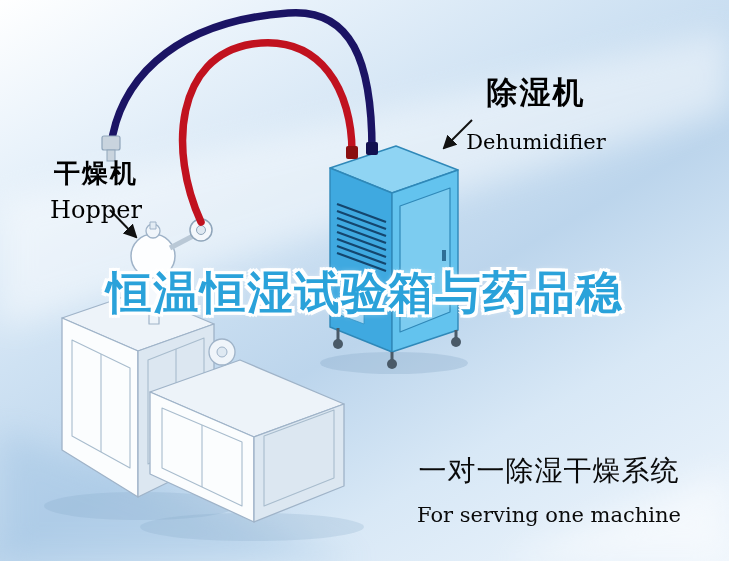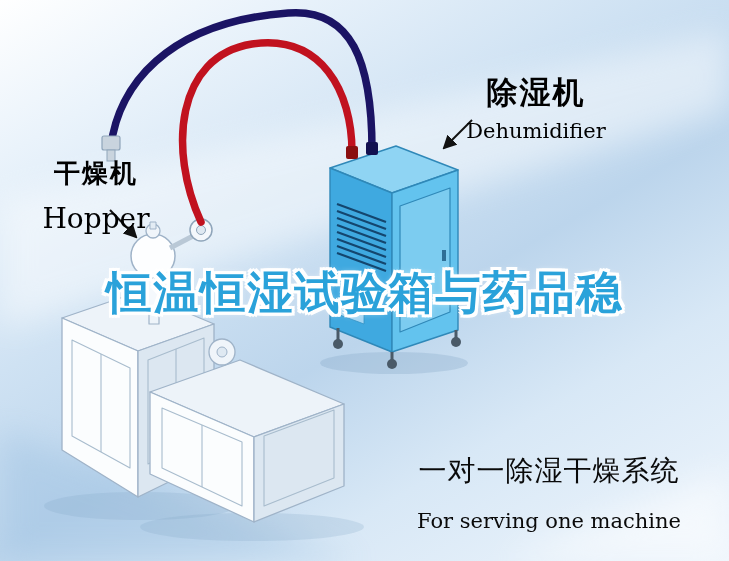--- a/index.html
+++ b/index.html
@@ -19,38 +19,38 @@
     background:
       linear-gradient(150deg, #ffffff 0%, #eaf3fb 16%, #cfe2f3 38%, #bcd5ec 56%, #d8e8f6 74%, #eef5fc 100%);
   }
   #scene{position:absolute;left:0;top:0;width:729px;height:561px;}
   .overlay{position:absolute;z-index:5;}
   .label{ text-align:center; color:#000; }
   .label .cn{ display:block; font-weight:700; }
   .label .en{ display:block; font-family:"DejaVu Serif","Liberation Serif",serif; font-weight:400; }
   #label-dehumidifier{ left:448px; top:72px; width:176px; }
   #label-dehumidifier .cn{ font-size:31px; letter-spacing:2px;}
-  #label-dehumidifier .en{ font-size:21px; margin-top:5px;}
+  #label-dehumidifier .en{ font-size:21px; margin-top:16px;}
   #label-hopper{ left:38px; top:156px; width:116px; }
   #label-hopper .cn{ font-size:26px; letter-spacing:2px;}
-  #label-hopper .en{ font-size:28px; margin-top:11px;}
+  #label-hopper .en{ font-size:24px; margin-top:5px;}
   #main-title{
     left:28px; top:231px; width:674px;
     text-align:center;
     font-size:45px; font-weight:700; line-height:1.16;
     color:var(--title-color);
     letter-spacing:2px;
     text-shadow:
       -3px -3px 0 #fff, 3px -3px 0 #fff, -3px 3px 0 #fff, 3px 3px 0 #fff,
       -3px 0 0 #fff, 3px 0 0 #fff, 0 -3px 0 #fff, 0 3px 0 #fff,
       0 0 7px rgba(255,255,255,.9);
   }
   #caption{ left:398px; top:452px; width:302px; text-align:center; color:#0a0a0a; }
   #caption .cn{ display:block; font-size:28px; font-weight:500; letter-spacing:1px;font-family:Liberation Serif, serif;}
-  #caption .en{ display:block; font-family:"DejaVu Serif","Liberation Serif",serif; font-size:21px; margin-top:19px;}
+  #caption .en{ display:block; font-family:"DejaVu Serif","Liberation Serif",serif; font-size:21px; margin-top:13px;}
 </style>
 </head>
 <body>
 
 <div id="stage">
 
   <svg id="scene" viewBox="0 0 729 561" xmlns="http://www.w3.org/2000/svg">
     <defs>
       <filter id="soft" x="-30%" y="-30%" width="160%" height="160%">
         <feGaussianBlur stdDeviation="16"></feGaussianBlur>

